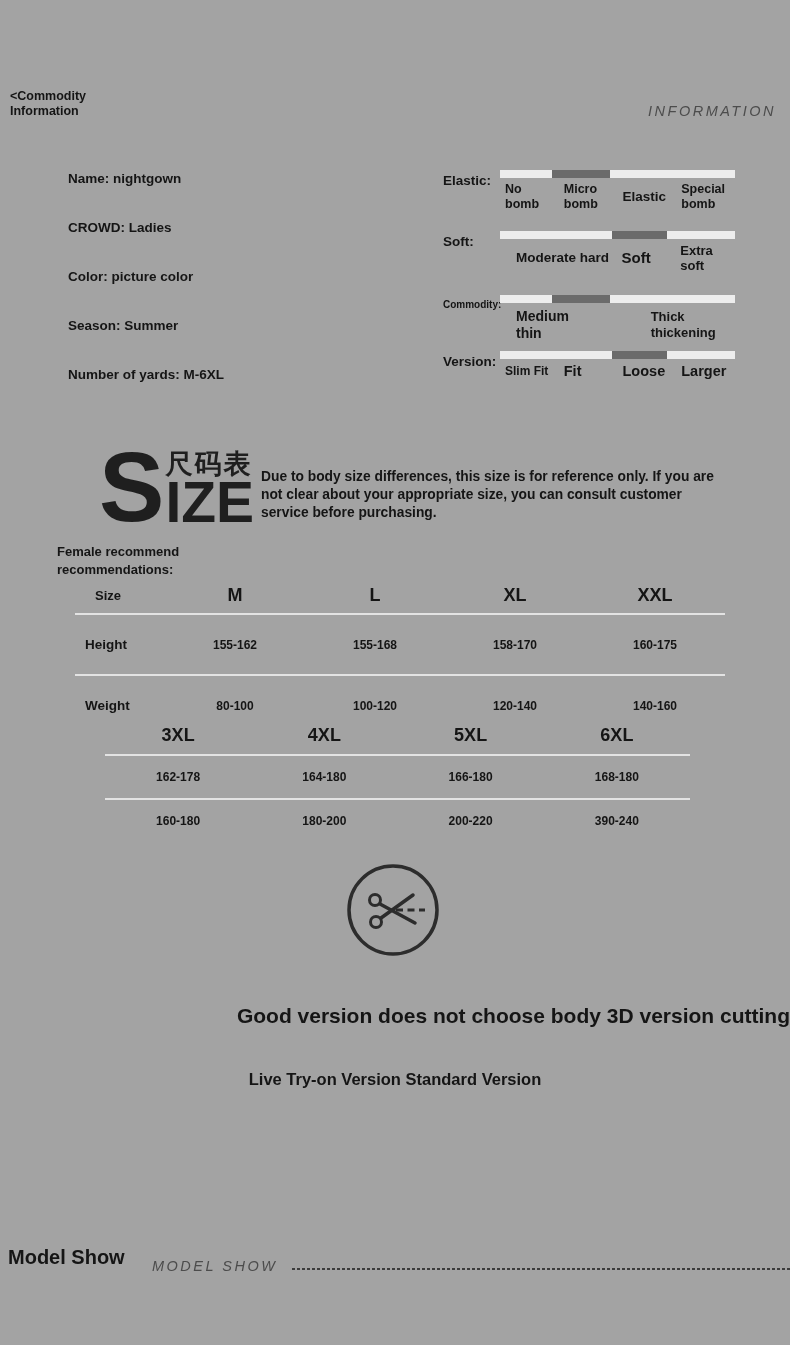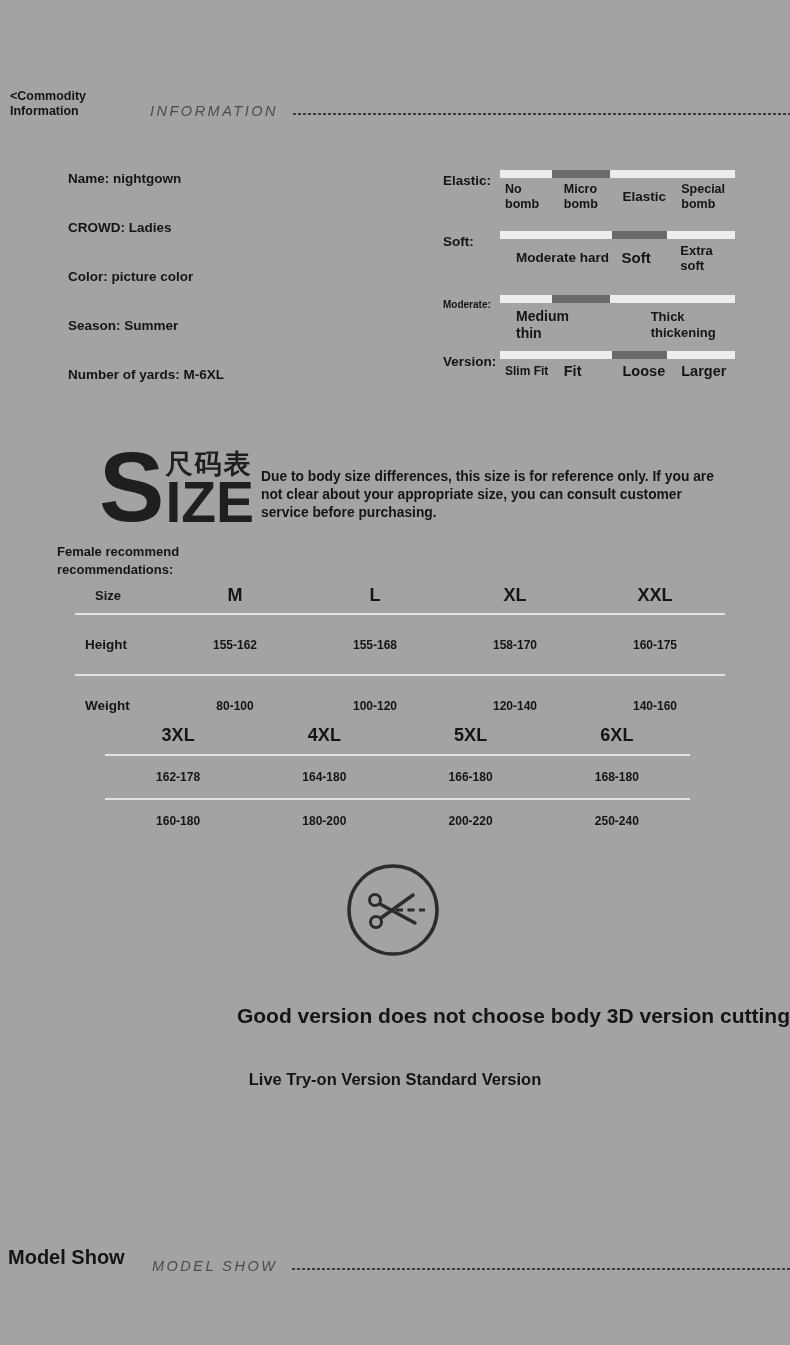--- a/index.html
+++ b/index.html
@@ -7,21 +7,21 @@
   body { font-family:"Liberation Sans", sans-serif; color:#151515; }
   .page { position:relative; width:790px; height:1345px; background:#a3a3a3; overflow:hidden; }
 
   
   .rail { position:absolute; display:flex; align-items:flex-end; }
   .rail-label { font-style:italic; color:#4c4c4c; letter-spacing:2.5px; font-size:14.5px;
                 white-space:nowrap; padding-right:14px; }
   .rail-dots { flex:1; height:4px; margin-bottom:3px;
                background-image:radial-gradient(circle, #3c3c3c 1.15px, transparent 1.35px);
                background-size:5px 4px; background-repeat:repeat-x; background-position:0 center; }
-  #info-rail { left:150px; top:103px; right:0; }
+  #info-rail { left:150px; top:103px; right:0;flex-direction:column; }
   #model-rail { left:152px; top:1258px; right:0; }
 
   
   .breadcrumb { position:absolute; left:10px; top:89px; width:105px;
                 font-weight:700; font-size:12.5px; line-height:1.18; cursor:pointer; }
 
   
   .fields { position:absolute; left:68px; top:172px; }
   .field { font-weight:700; font-size:13.5px; line-height:14px; margin-bottom:35px; white-space:nowrap; }
 
@@ -136,21 +136,21 @@
       </div>
       <div class="opts">
         <span>Moderate hard</span>
         <span>Soft</span>
         <span>Extra soft</span>
       </div>
     </div>
   </div>
 
   <div class="attr-row" id="attr-thickness">
-    <div class="attr-label">Moderate:</div>
+    <div class="attr-label">Commodity:</div>
     <div class="attr-body">
       <div class="bar">
         <div class="bar-fill fill-q2"></div>
       </div>
       <div class="opts">
         <span>Medium thin</span>
         <span>Thick thickening</span>
       </div>
     </div>
   </div>
@@ -220,21 +220,21 @@
       <div class="t-val">162-178</div>
       <div class="t-val">164-180</div>
       <div class="t-val">166-180</div>
       <div class="t-val">168-180</div>
     </div>
     <div class="divider"></div>
     <div class="t-row t-body">
       <div class="t-val">160-180</div>
       <div class="t-val">180-200</div>
       <div class="t-val">200-220</div>
-      <div class="t-val">250-240</div>
+      <div class="t-val">390-240</div>
     </div>
   </div>
 
   <span class="scissors">
     <svg viewBox="0 0 96 96" width="96" height="96">
       <circle cx="48" cy="48" r="44" fill="none" stroke="#2c2c2c" stroke-width="3.5"></circle>
       <circle cx="30" cy="38" r="5.5" fill="none" stroke="#2c2c2c" stroke-width="3"></circle>
       <circle cx="31" cy="60" r="5.5" fill="none" stroke="#2c2c2c" stroke-width="3"></circle>
       <line x1="35" y1="42" x2="70" y2="61" stroke="#2c2c2c" stroke-width="3.5" stroke-linecap="round"></line>
       <line x1="36" y1="56" x2="68" y2="33" stroke="#2c2c2c" stroke-width="3.5" stroke-linecap="round"></line>

